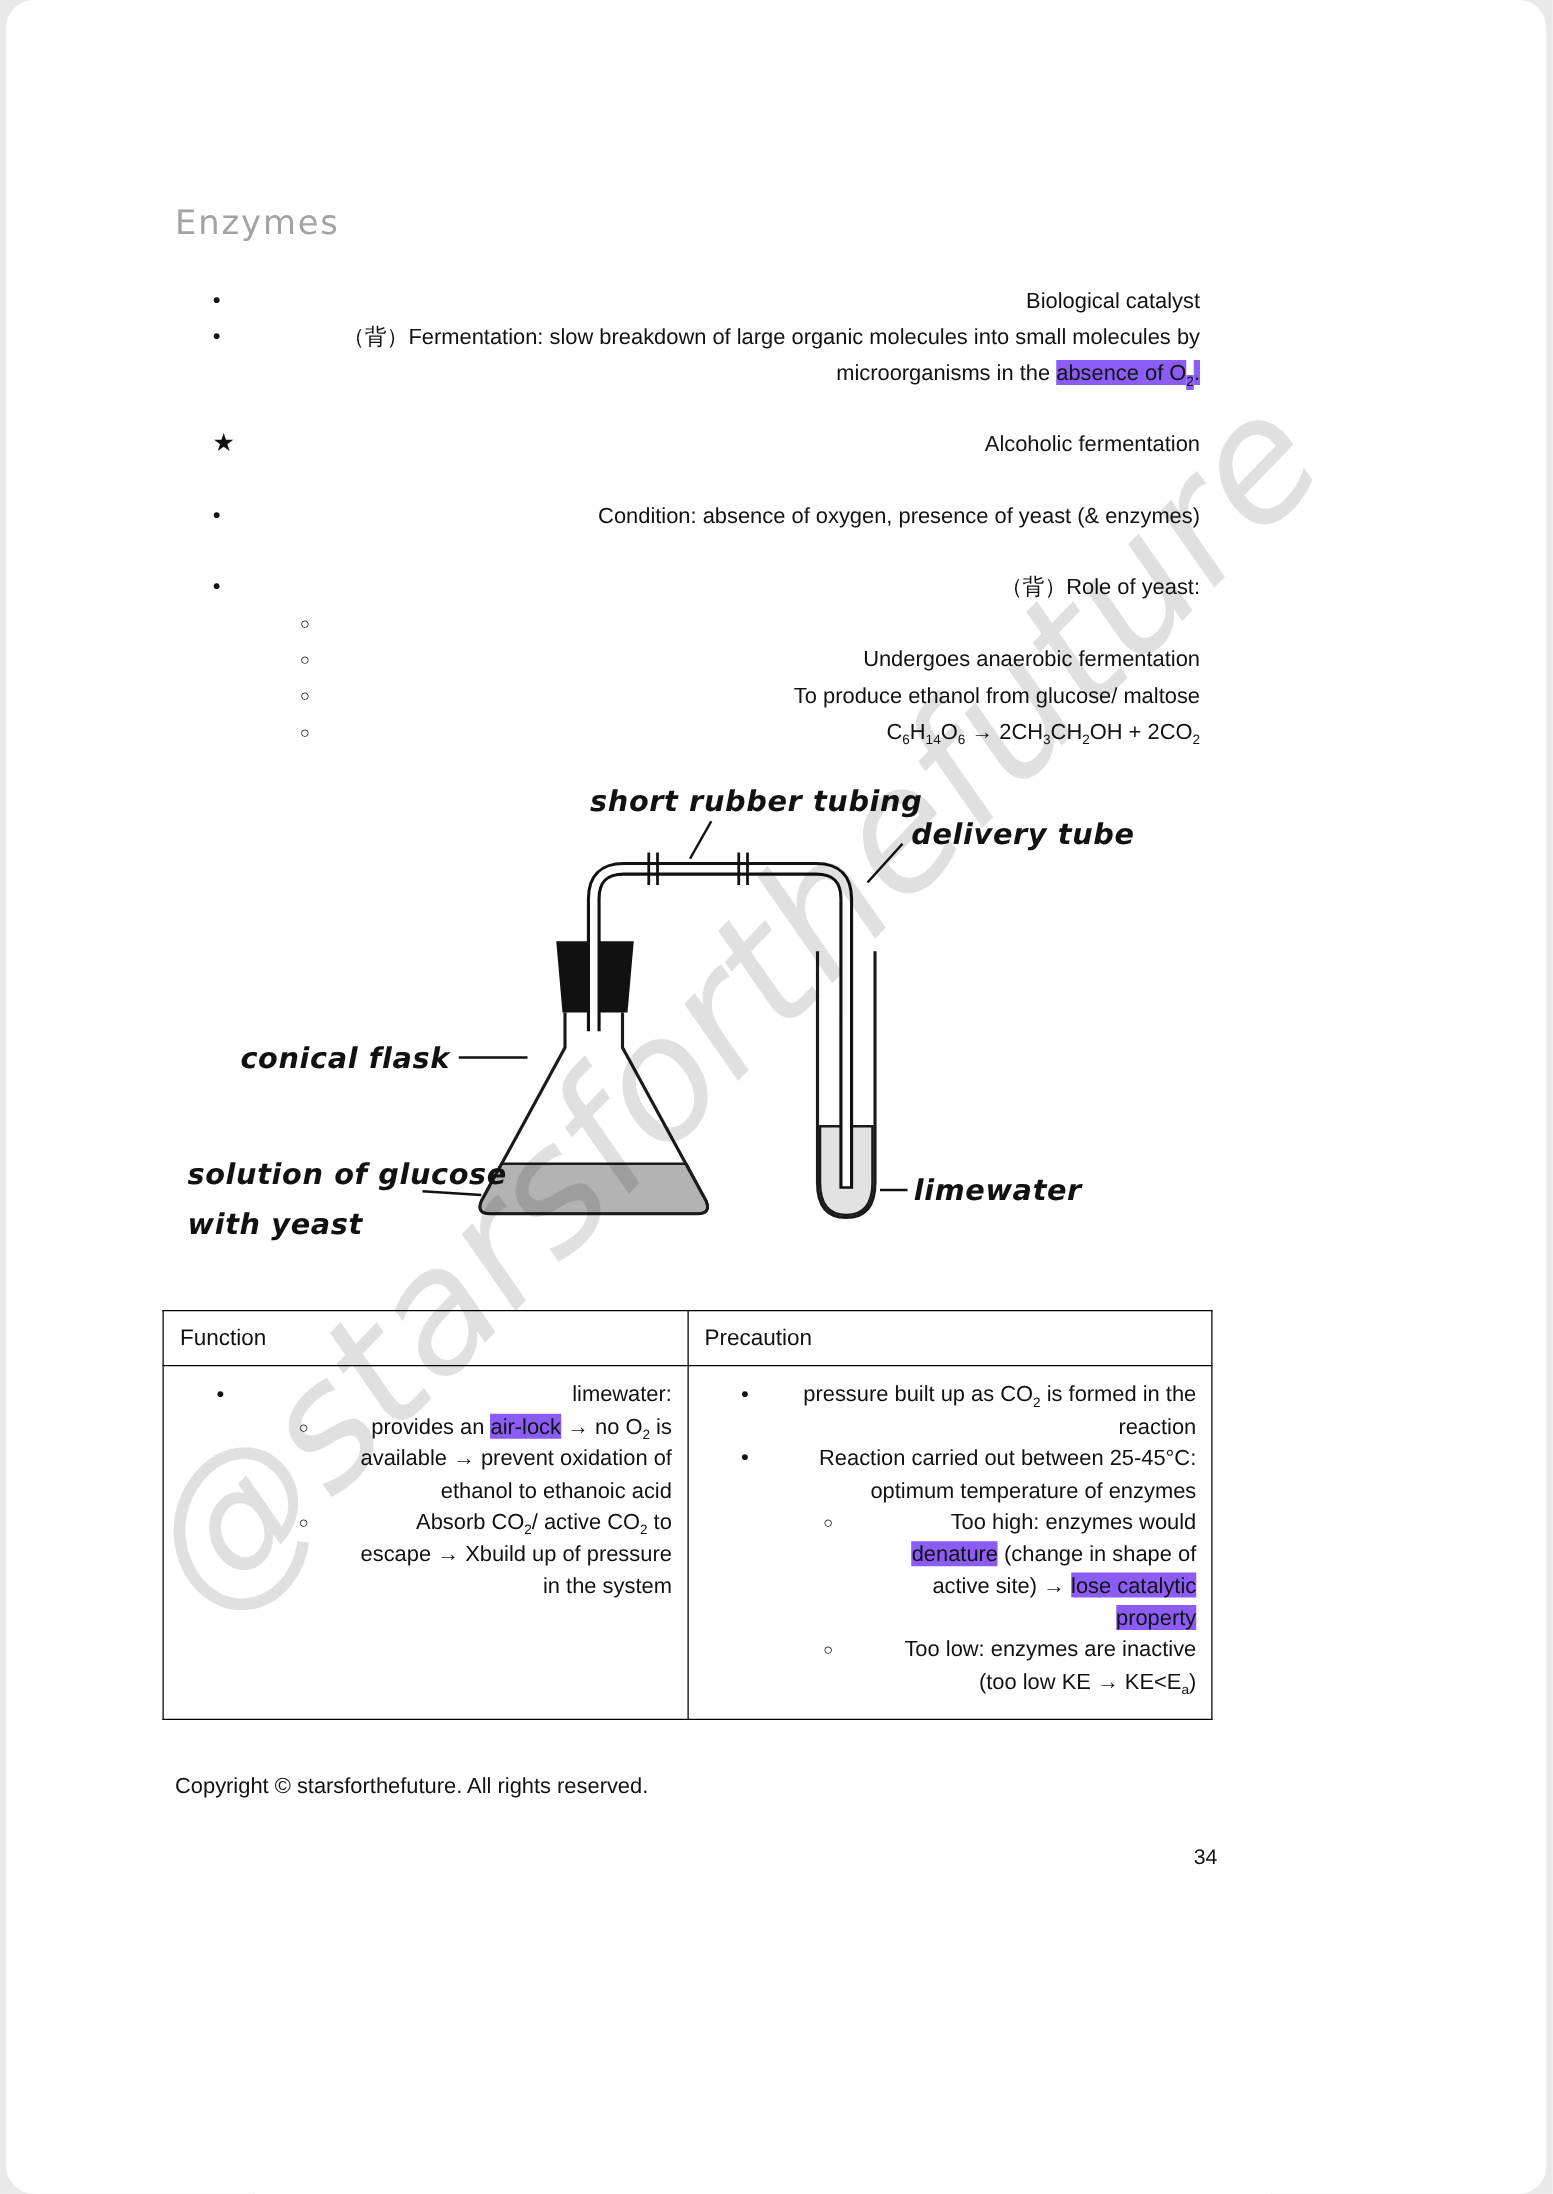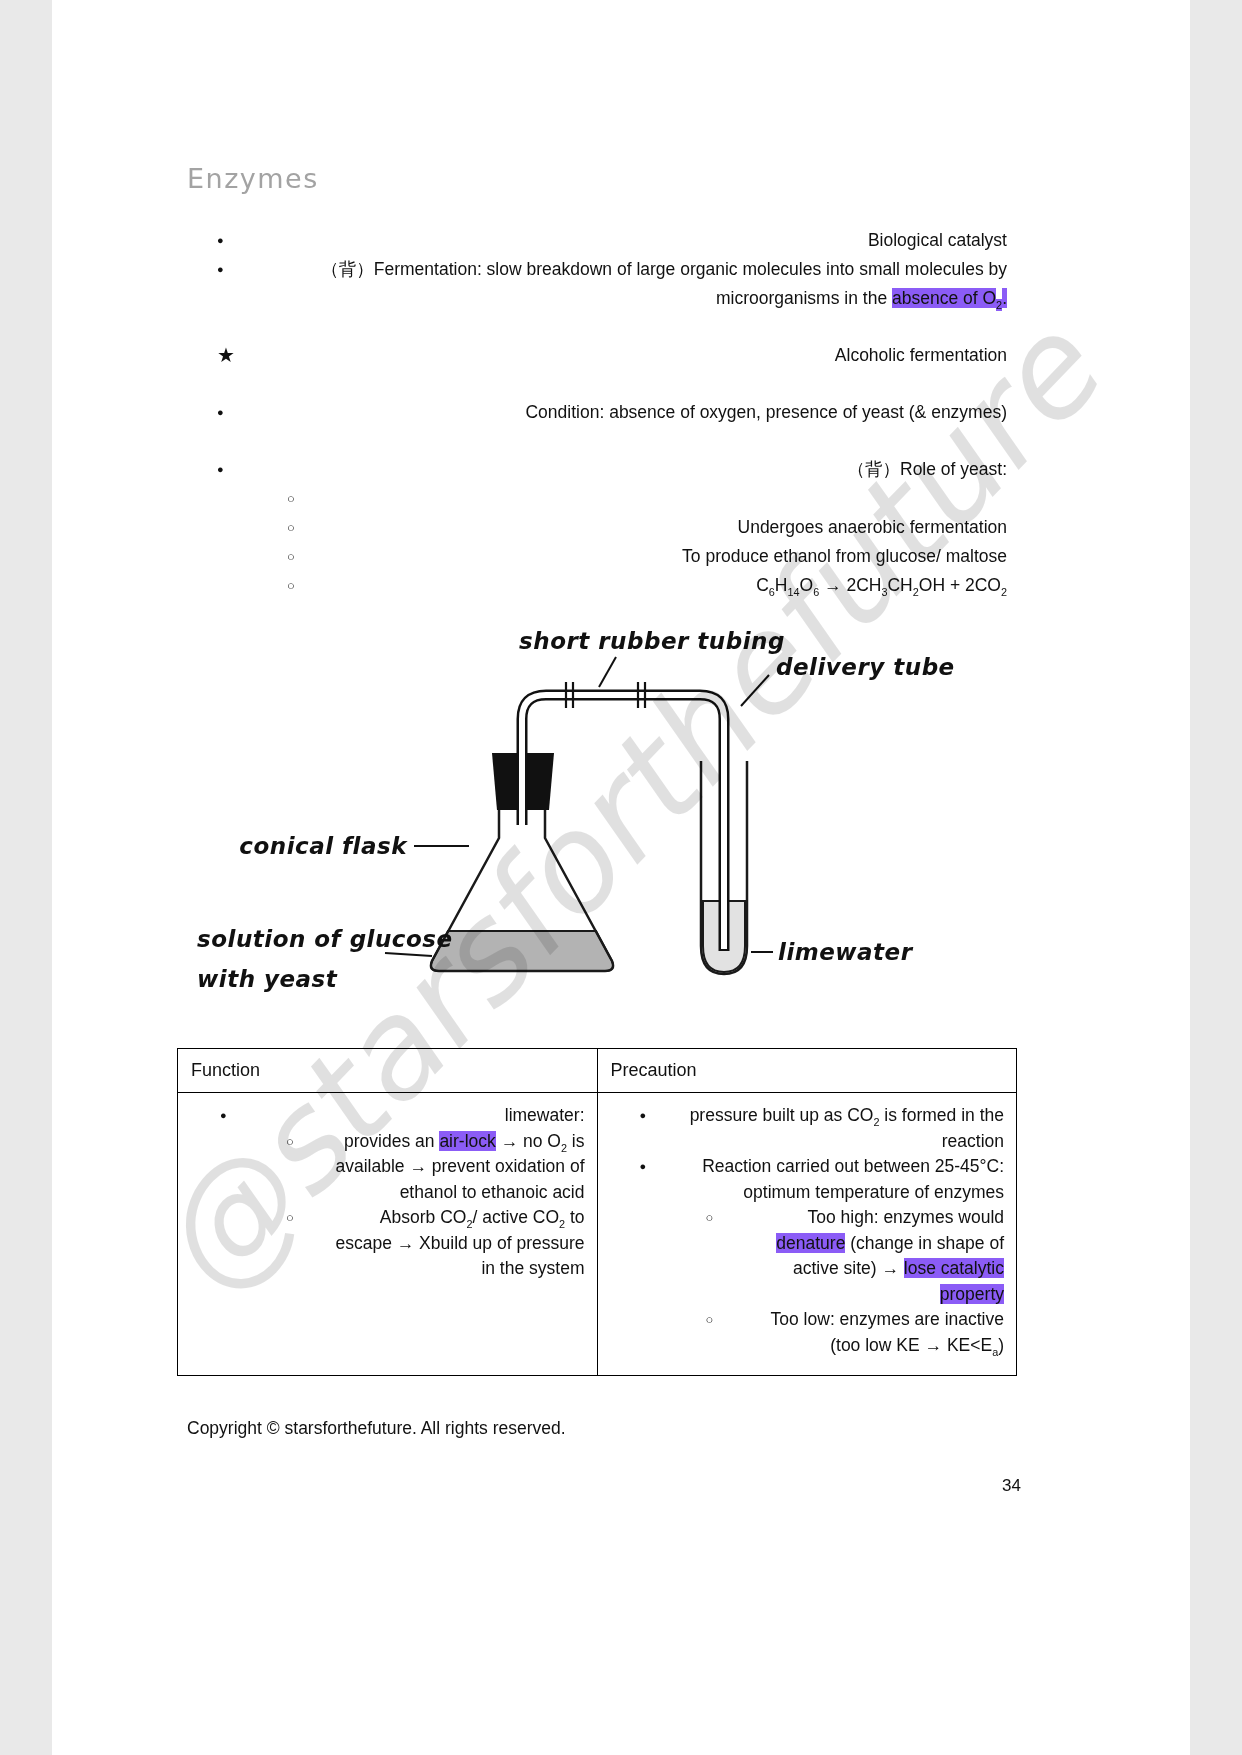--- a/index.html
+++ b/index.html
@@ -1,18 +1,18 @@
 <!DOCTYPE html>
 <html><head>
 <meta charset="utf-8">
 <style>
   html,body{margin:0;padding:0;background:#e9e9e9;}
   .page{
-    position:relative;width:1138px;height:1755px;margin:0 auto;background:#ffffff;
-    font-family:"Liberation Sans",sans-serif;font-size:17.5px;color:#111;overflow:hidden;
+    position:relative;width:1232px;height:1755px;margin:0 auto;background:#ffffff;
+    font-family:"Liberation Sans",sans-serif;font-size:17.5px;color:#111;overflow:hidden;border-radius:22px;
   }
   .title{
     position:absolute;left:135px;top:163px;font-size:27px;color:#a3a3a3;
     letter-spacing:1.5px;font-family:"DejaVu Sans",sans-serif;
   }
   .watermark{
     position:absolute;left:-95px;top:725px;width:1350px;text-align:center;
     font-size:135px;font-style:italic;font-family:"DejaVu Sans",sans-serif;
     color:rgba(0,0,0,0.12);transform:rotate(-46deg);transform-origin:center center;
     white-space:nowrap;pointer-events:none;z-index:6;

